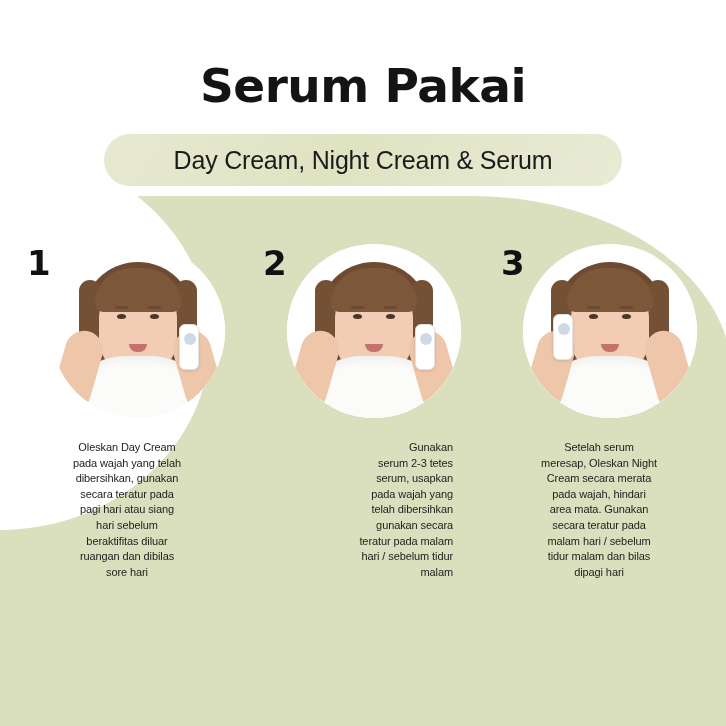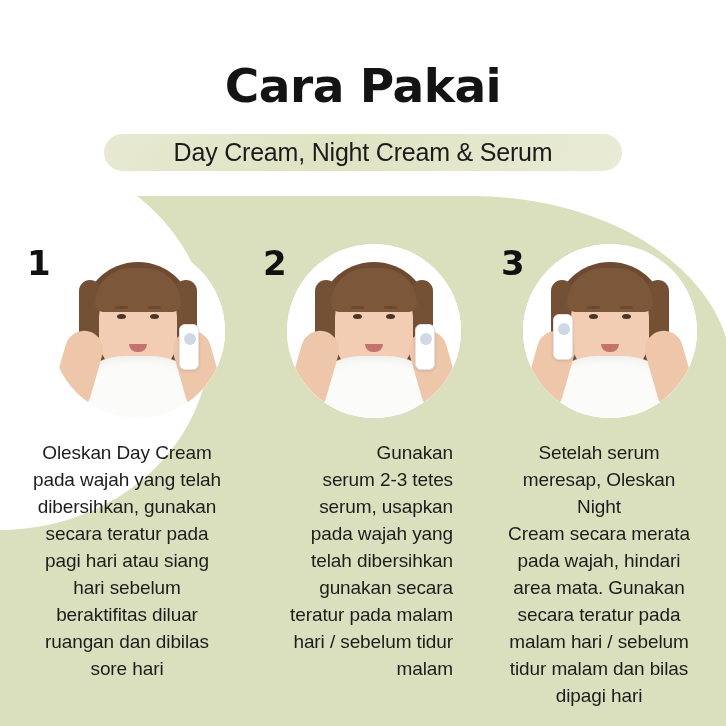--- a/index.html
+++ b/index.html
@@ -52,21 +52,21 @@
     color:#141414;
     font-family:"DejaVu Sans", sans-serif;
   }
 
   
   .pill {
     position:absolute;
     left:104px;
     top:134px;
     width:518px;
-    height:37px;
+    height:52px;
     border-radius:26px;
     background:linear-gradient(125deg,#e7e9d2 0%,#dfe3c2 45%,#e9ebd6 100%);
     display:flex;
     align-items:center;
     justify-content:center;
   }
   .pill-text {
     font-size:25px;
     font-weight:400;
     color:#1b1b1b;
@@ -220,40 +220,40 @@
     border-radius:50%;
     background:#cfd9e6;
   }
   .p-product-r { right:26px; top:80px; }
   .p-product-l { left:30px; top:70px; }
 
   
   .step-body {
     margin-top:14px;
     text-align:center;
-    font-size:19px;
+    font-size:11px;
     line-height:1.42;
     color:#1d1d1d;
     letter-spacing:-0.1px;
     white-space:pre-line;
     font-family:"Liberation Sans", sans-serif;
   }
   .step:nth-child(1) .step-body { padding:0 8px; }
   .step:nth-child(2) .step-body { padding:0 18px;text-align:right; }
   .step:nth-child(3) .step-body { padding:0 10px; }
 </style>
 </head>
 <body>
 
 <div id="poster">
 
   <div class="bg-green"></div>
   <div class="bg-left-notch"></div>
 
-  <div class="title">Cara Pakai</div>
+  <div class="title">Serum Pakai</div>
 
   <div class="pill">
     <span class="pill-text">Day Cream, Night Cream &amp; Serum</span>
   </div>
 
   <div class="steps">
 
     <div class="step">
       <div class="step-head">
         <div class="step-num">1</div>

